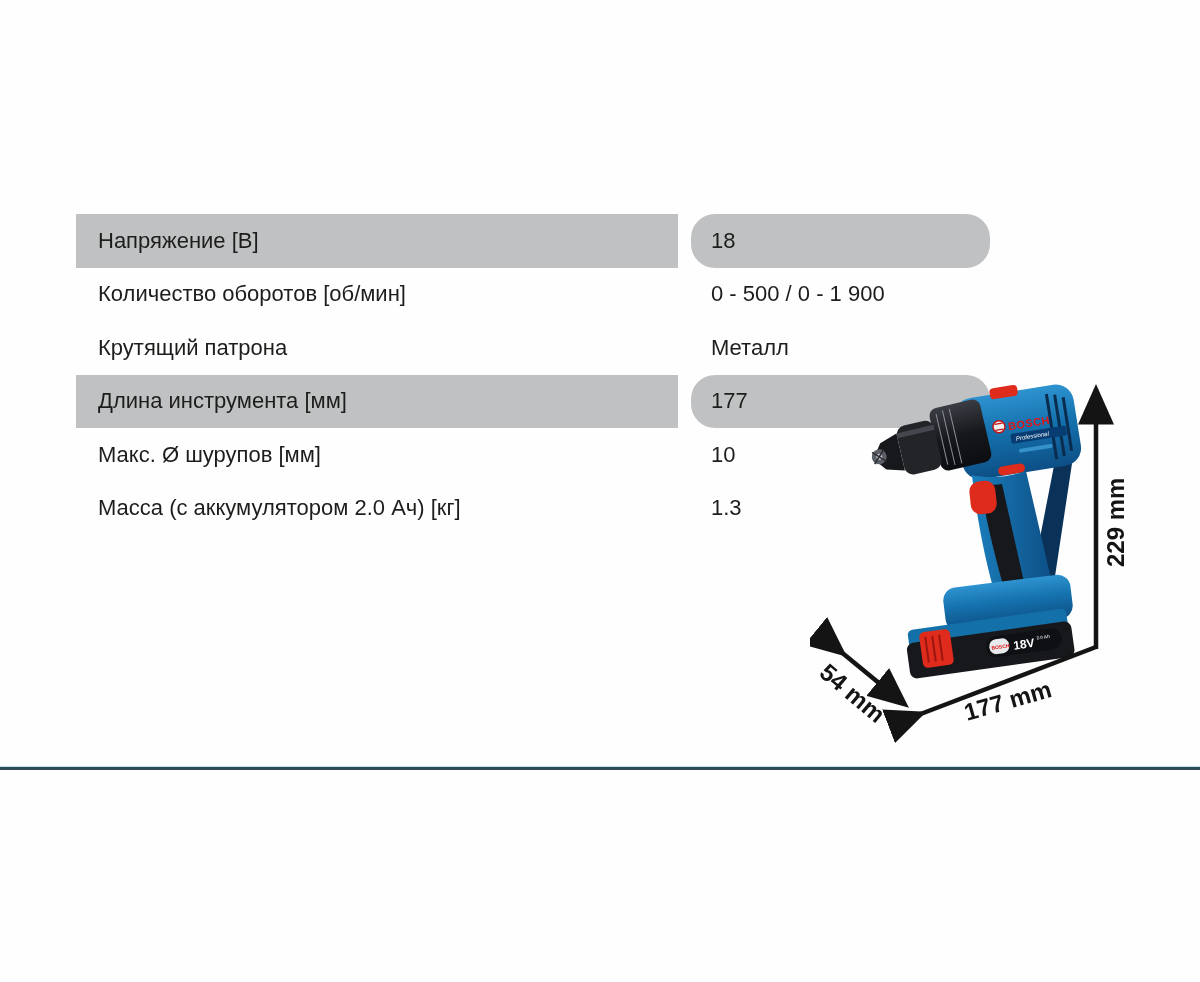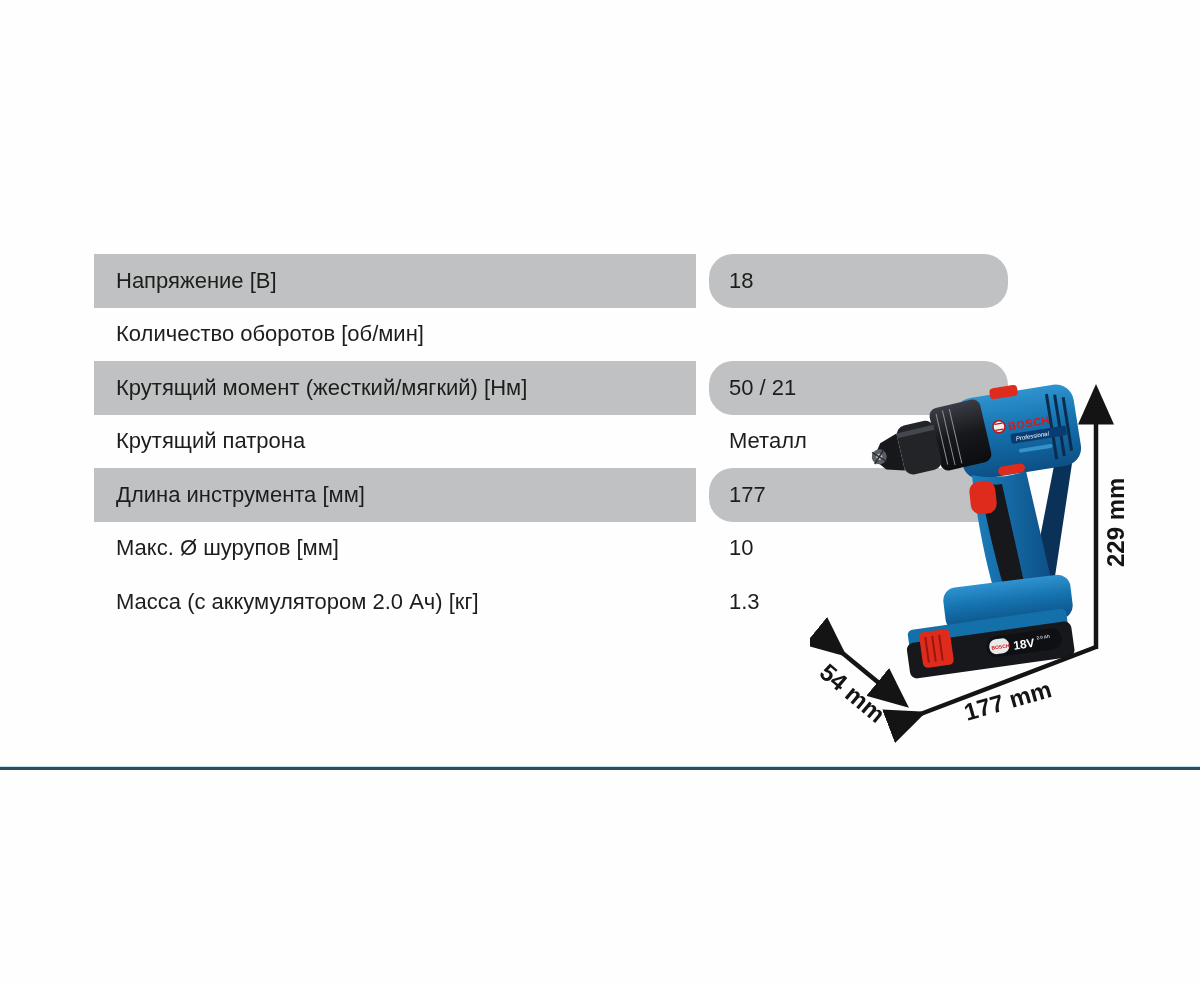--- a/index.html
+++ b/index.html
@@ -2,21 +2,21 @@
 <html><head>
 <meta charset="utf-8">
 <style>
   * { margin: 0; padding: 0; box-sizing: border-box; }
   html, body { width: 1200px; height: 982px; background: #fefefe; overflow: hidden; }
   body { font-family: "Liberation Sans", "DejaVu Sans", sans-serif; color: #1d1d1b; position: relative; }
 
   .page { position: absolute; inset: 0; background: #fefefe; }
 
   
-  .spec-table { position: absolute; left: 94px; top: 214px; width: 976px; margin-top: 40px; }
+  .spec-table { position: absolute; left: 76px; top: 214px; width: 976px; }
   .spec-row { display: flex; height: 53.5px; }
   .spec-cell { display: flex; align-items: center; font-size: 22px; line-height: 1.1; color: #1d1d1b; }
   .spec-cell.label { width: 602px; padding-left: 22px; }
   .spec-gap { width: 13px; flex: none; }
   .spec-cell.value { width: 299px; padding-left: 20px; border-radius: 24px; }
   .spec-row.striped .spec-cell { background: #bfc1c3; }
 
   
   .figure { position: absolute; left: 810px; top: 375px; width: 340px; height: 370px; z-index: 5; }
   .figure svg { width: 100%; height: 100%; display: block; }
@@ -41,27 +41,23 @@
 
     <div class="spec-row striped">
       <div class="spec-cell label">Напряжение [В]</div>
       <div class="spec-gap"></div>
       <div class="spec-cell value">18</div>
     </div>
 
     <div class="spec-row">
       <div class="spec-cell label">Количество оборотов [об/мин]</div>
       <div class="spec-gap"></div>
+      <div class="spec-cell value">0 - 500 / 0 - 1 900</div>
     </div>
 
-    <div class="spec-row striped">
-      <div class="spec-cell label">Крутящий момент (жесткий/мягкий) [Нм]</div>
-      <div class="spec-gap"></div>
-      <div class="spec-cell value">50 / 21</div>
-    </div>
 
     <div class="spec-row">
       <div class="spec-cell label">Крутящий патрона</div>
       <div class="spec-gap"></div>
       <div class="spec-cell value">Металл</div>
     </div>
 
     <div class="spec-row striped">
       <div class="spec-cell label">Длина инструмента [мм]</div>
       <div class="spec-gap"></div>

